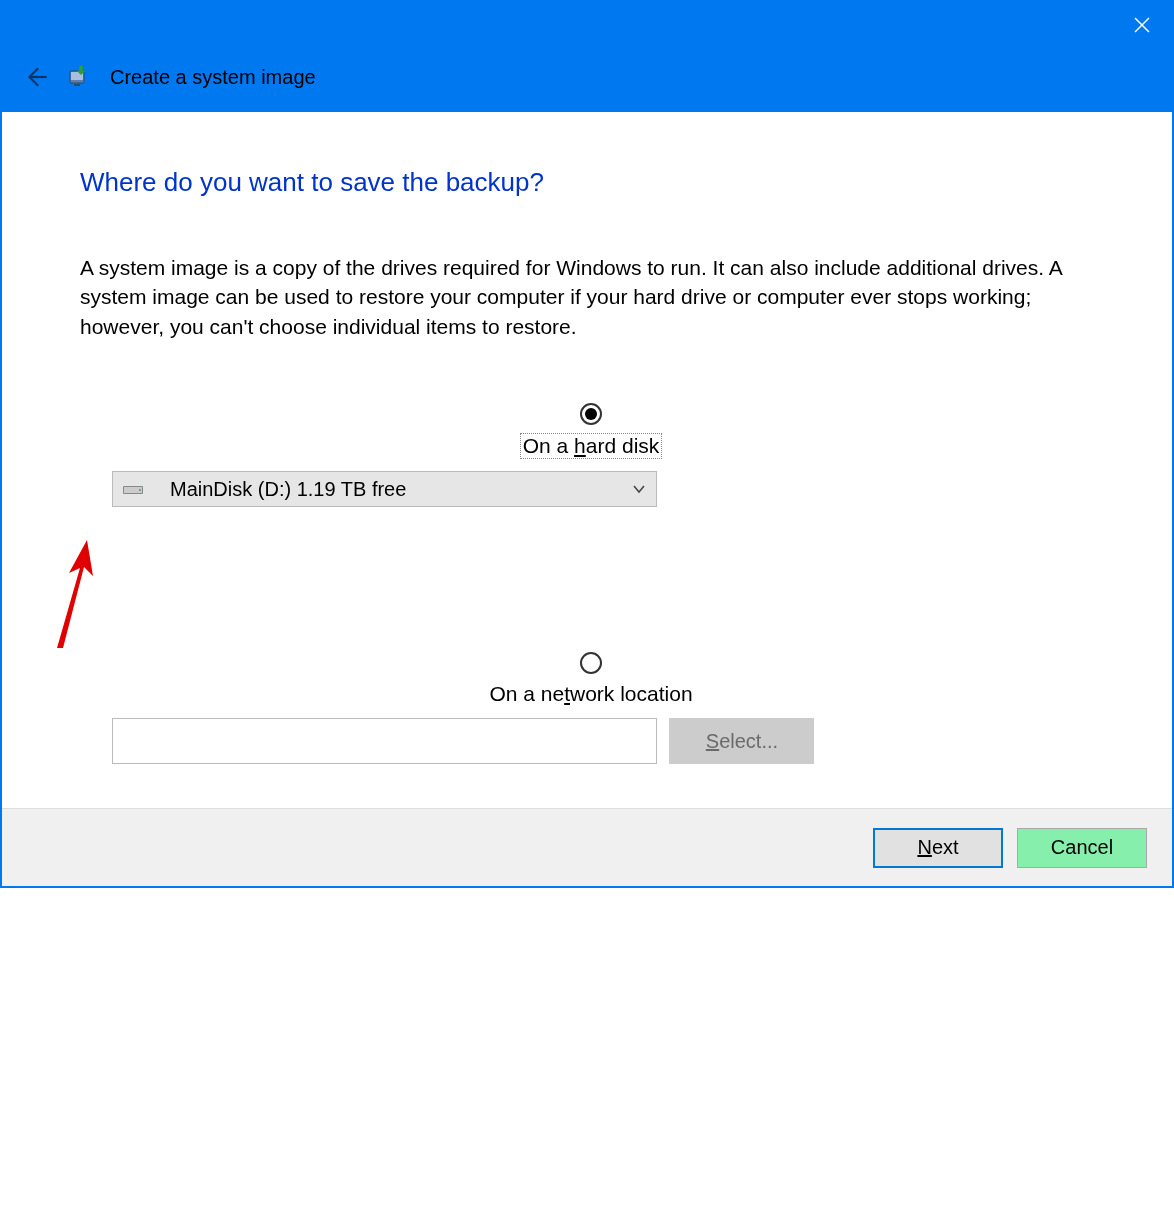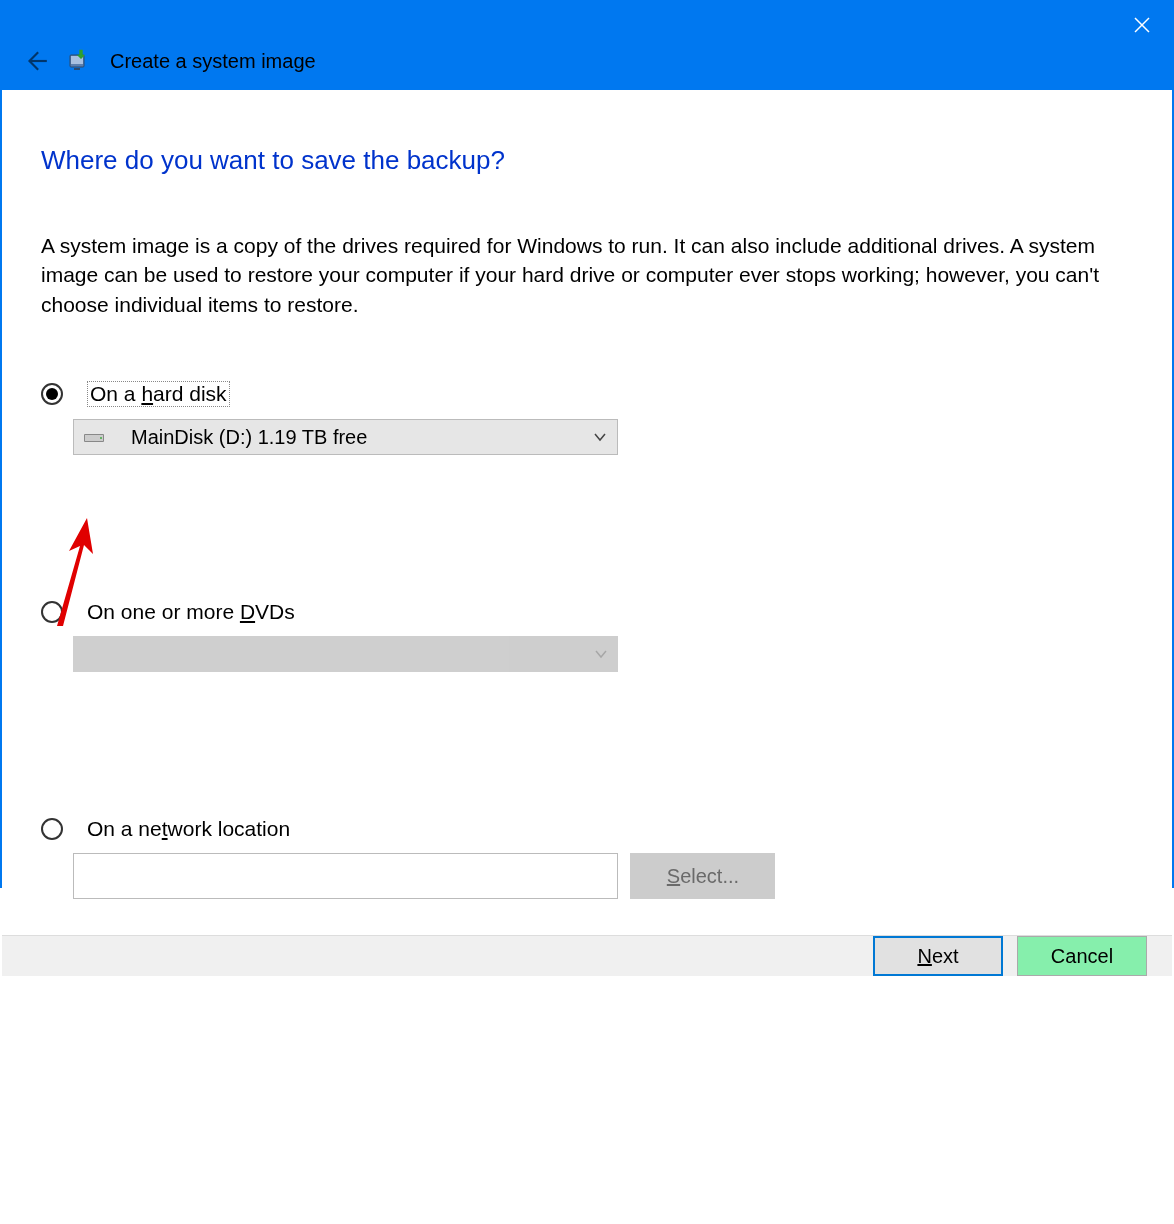--- a/index.html
+++ b/index.html
@@ -71,21 +71,21 @@
       width: 24px;
       height: 24px;
     }
     .header-title {
       font-size: 20px;
       color: #000;
     }
     .content {
       flex: 1;
       background: #fff;
-      padding: 55px 70px 20px 39px;
+      padding: 55px 70px 20px 78px;
       position: relative;
     }
     .heading {
       color: #0033cc;
       font-size: 26px;
       font-weight: 400;
       margin-bottom: 55px;
     }
     .description {
       font-size: 21px;
@@ -95,22 +95,23 @@
     }
     .option-group {
       margin-bottom: 145px;
     }
     .option-group-last {
       margin-bottom: 16px;
     }
     .radio-row {
       display: flex;
       align-items: center;
-      gap: 24px;
+      gap: 8px;
       margin-bottom: 12px;
+      flex-direction: column;
     }
     .radio {
       width: 22px;
       height: 22px;
       border: 2px solid #333;
       border-radius: 50%;
       display: flex;
       align-items: center;
       justify-content: center;
       cursor: pointer;
@@ -267,32 +268,20 @@
         <svg class="chevron" viewBox="0 0 14 14">
           <polyline points="2,4 7,10 12,4" fill="none" stroke="#444" stroke-width="1.5"></polyline>
         </svg>
       </div>
     </div>
 
     <svg class="annotation-arrow" width="55" height="110" viewBox="0 0 55 110">
       <path d="M 10 108 L 33 28 L 22 33 L 40 0 L 46 36 L 37 27 L 16 108 Z" fill="#e00000"></path>
     </svg>
 
-    <div class="option-group">
-      <div class="radio-row">
-        <div class="radio"></div>
-        <span class="radio-label"><span>On one or more </span><span class="underline-char">D</span><span>VDs</span></span>
-      </div>
-      <div class="dropdown disabled">
-        <span class="dropdown-text"></span>
-        <svg class="chevron" viewBox="0 0 14 14" style="opacity:0.4">
-          <polyline points="2,4 7,10 12,4" fill="none" stroke="#666" stroke-width="1.5"></polyline>
-        </svg>
-      </div>
-    </div>
 
     <div class="option-group option-group-last">
       <div class="radio-row">
         <div class="radio"></div>
         <span class="radio-label"><span>On a ne</span><span class="underline-char">t</span><span>work location</span></span>
       </div>
       <div style="margin-left:0;">
         <div class="text-input"></div>
         <div class="select-btn">
             <span class="underline-char">S</span>

